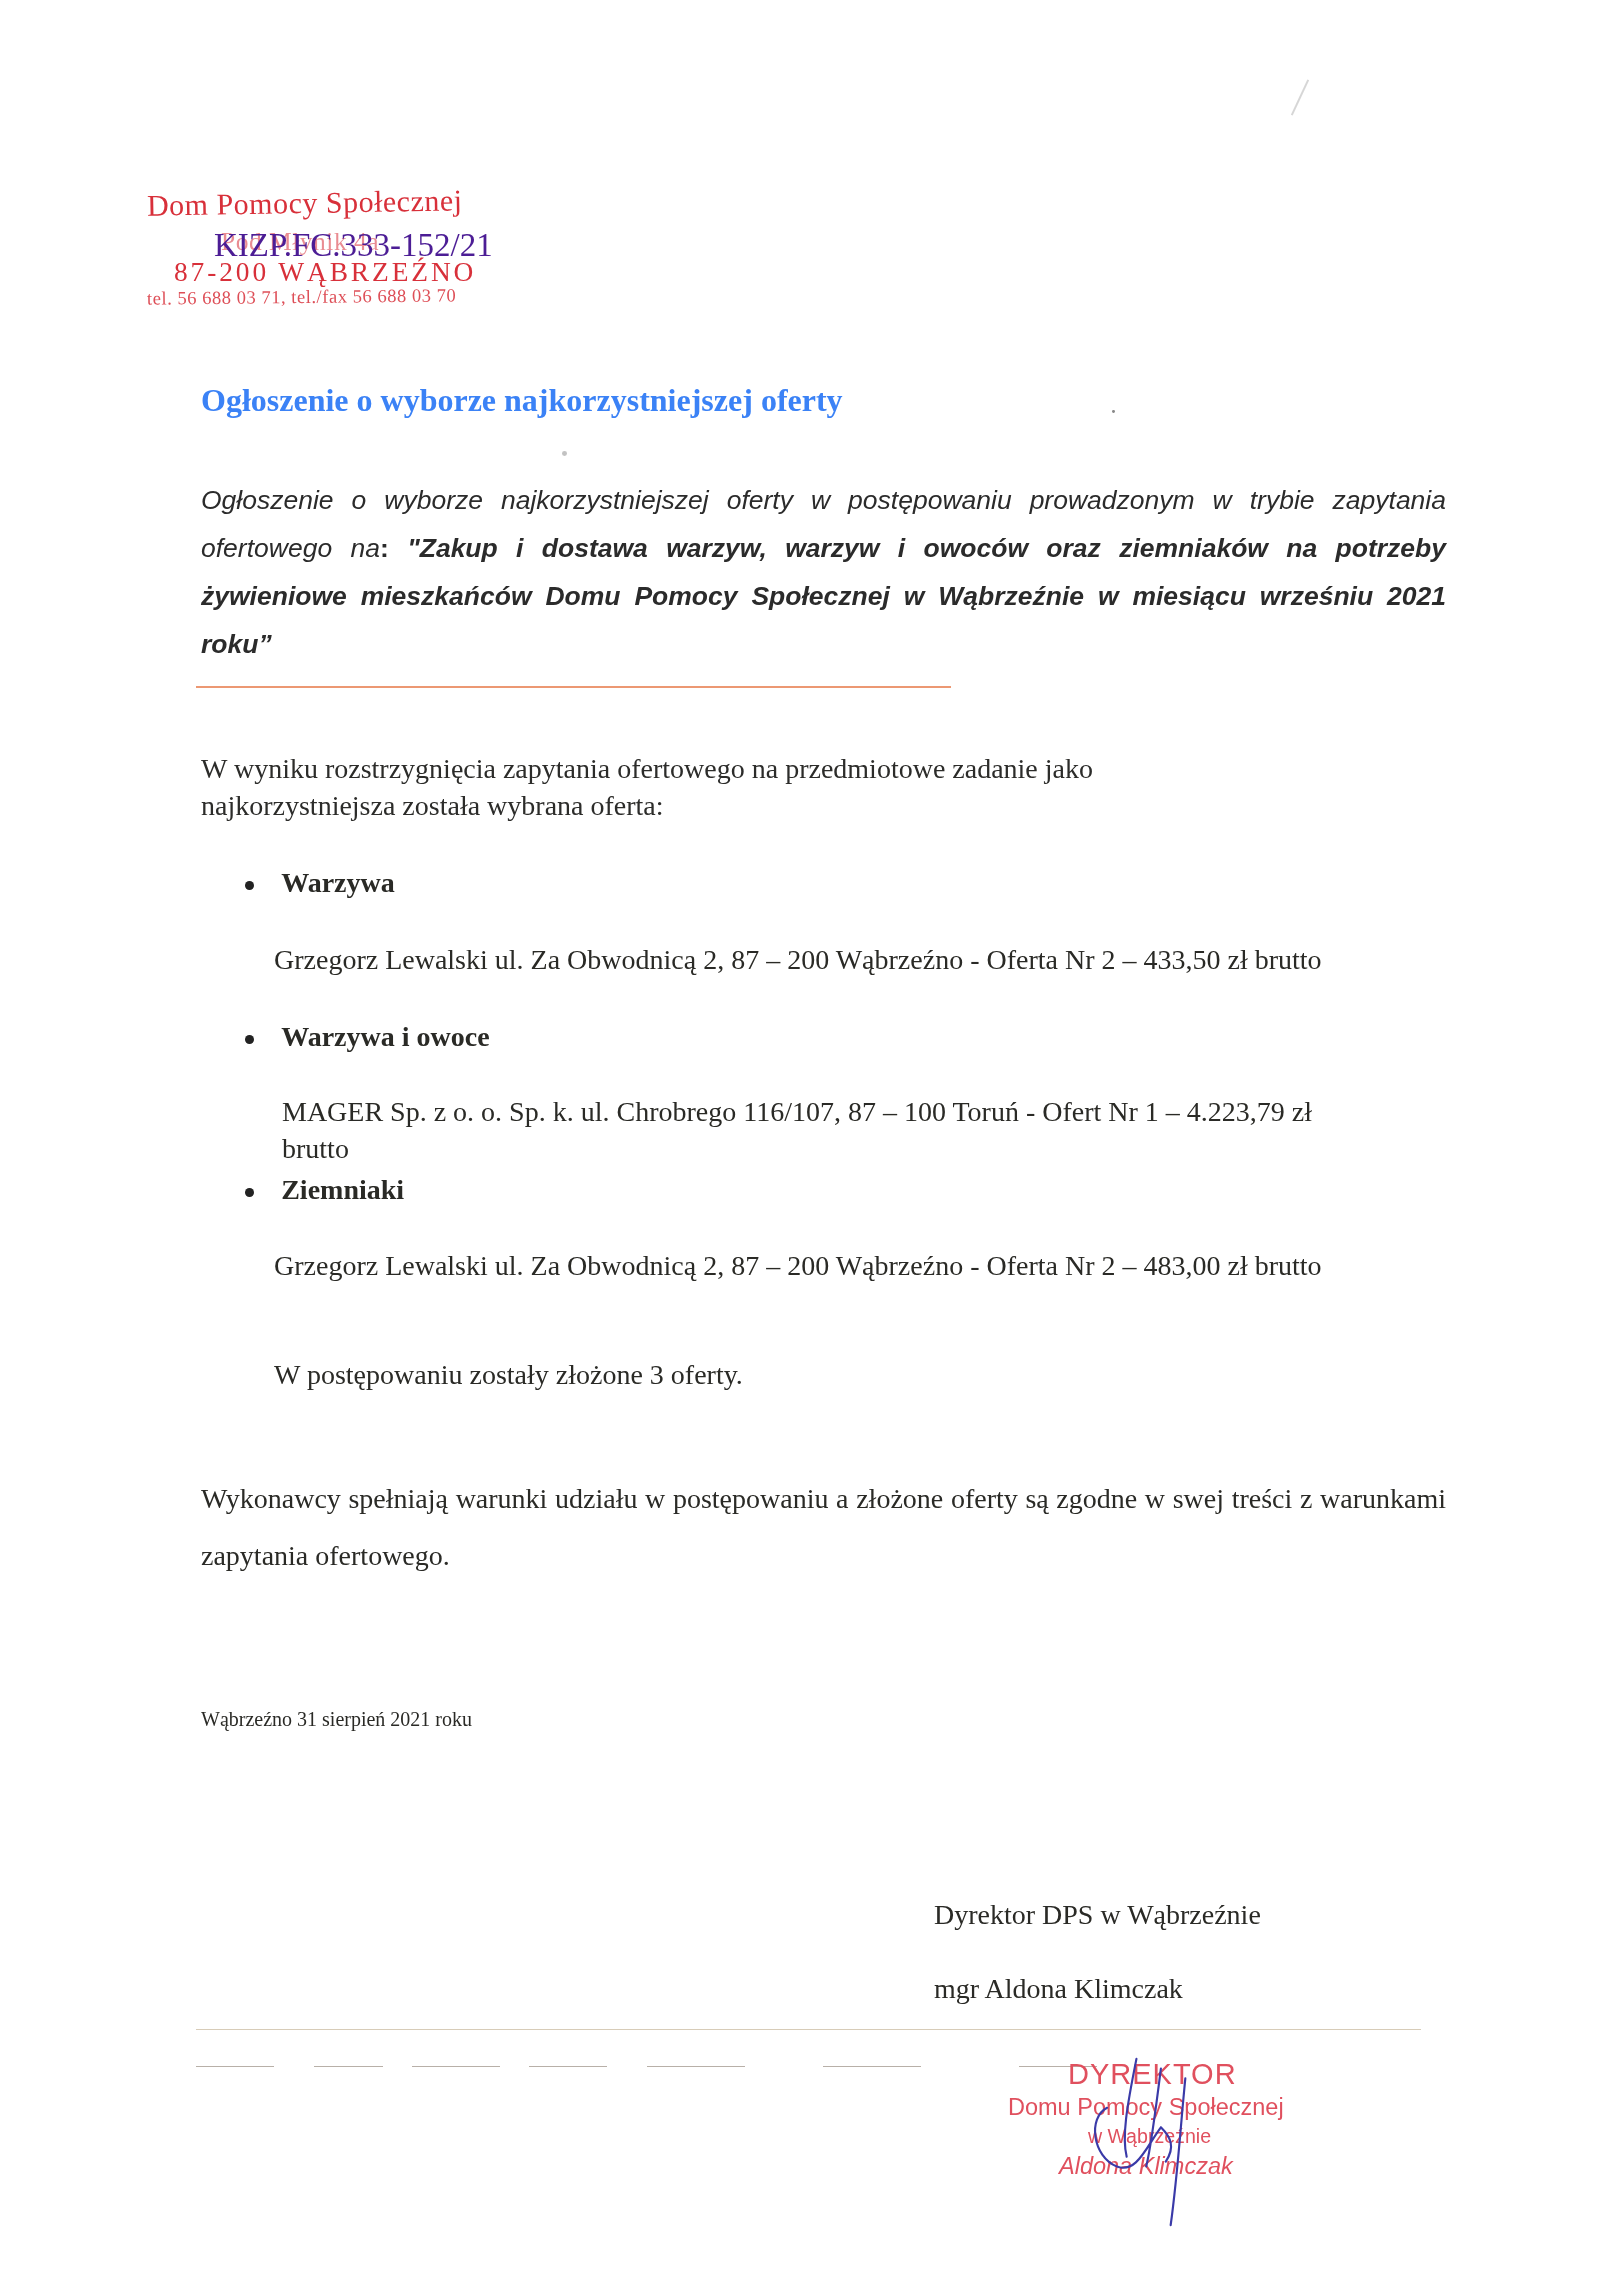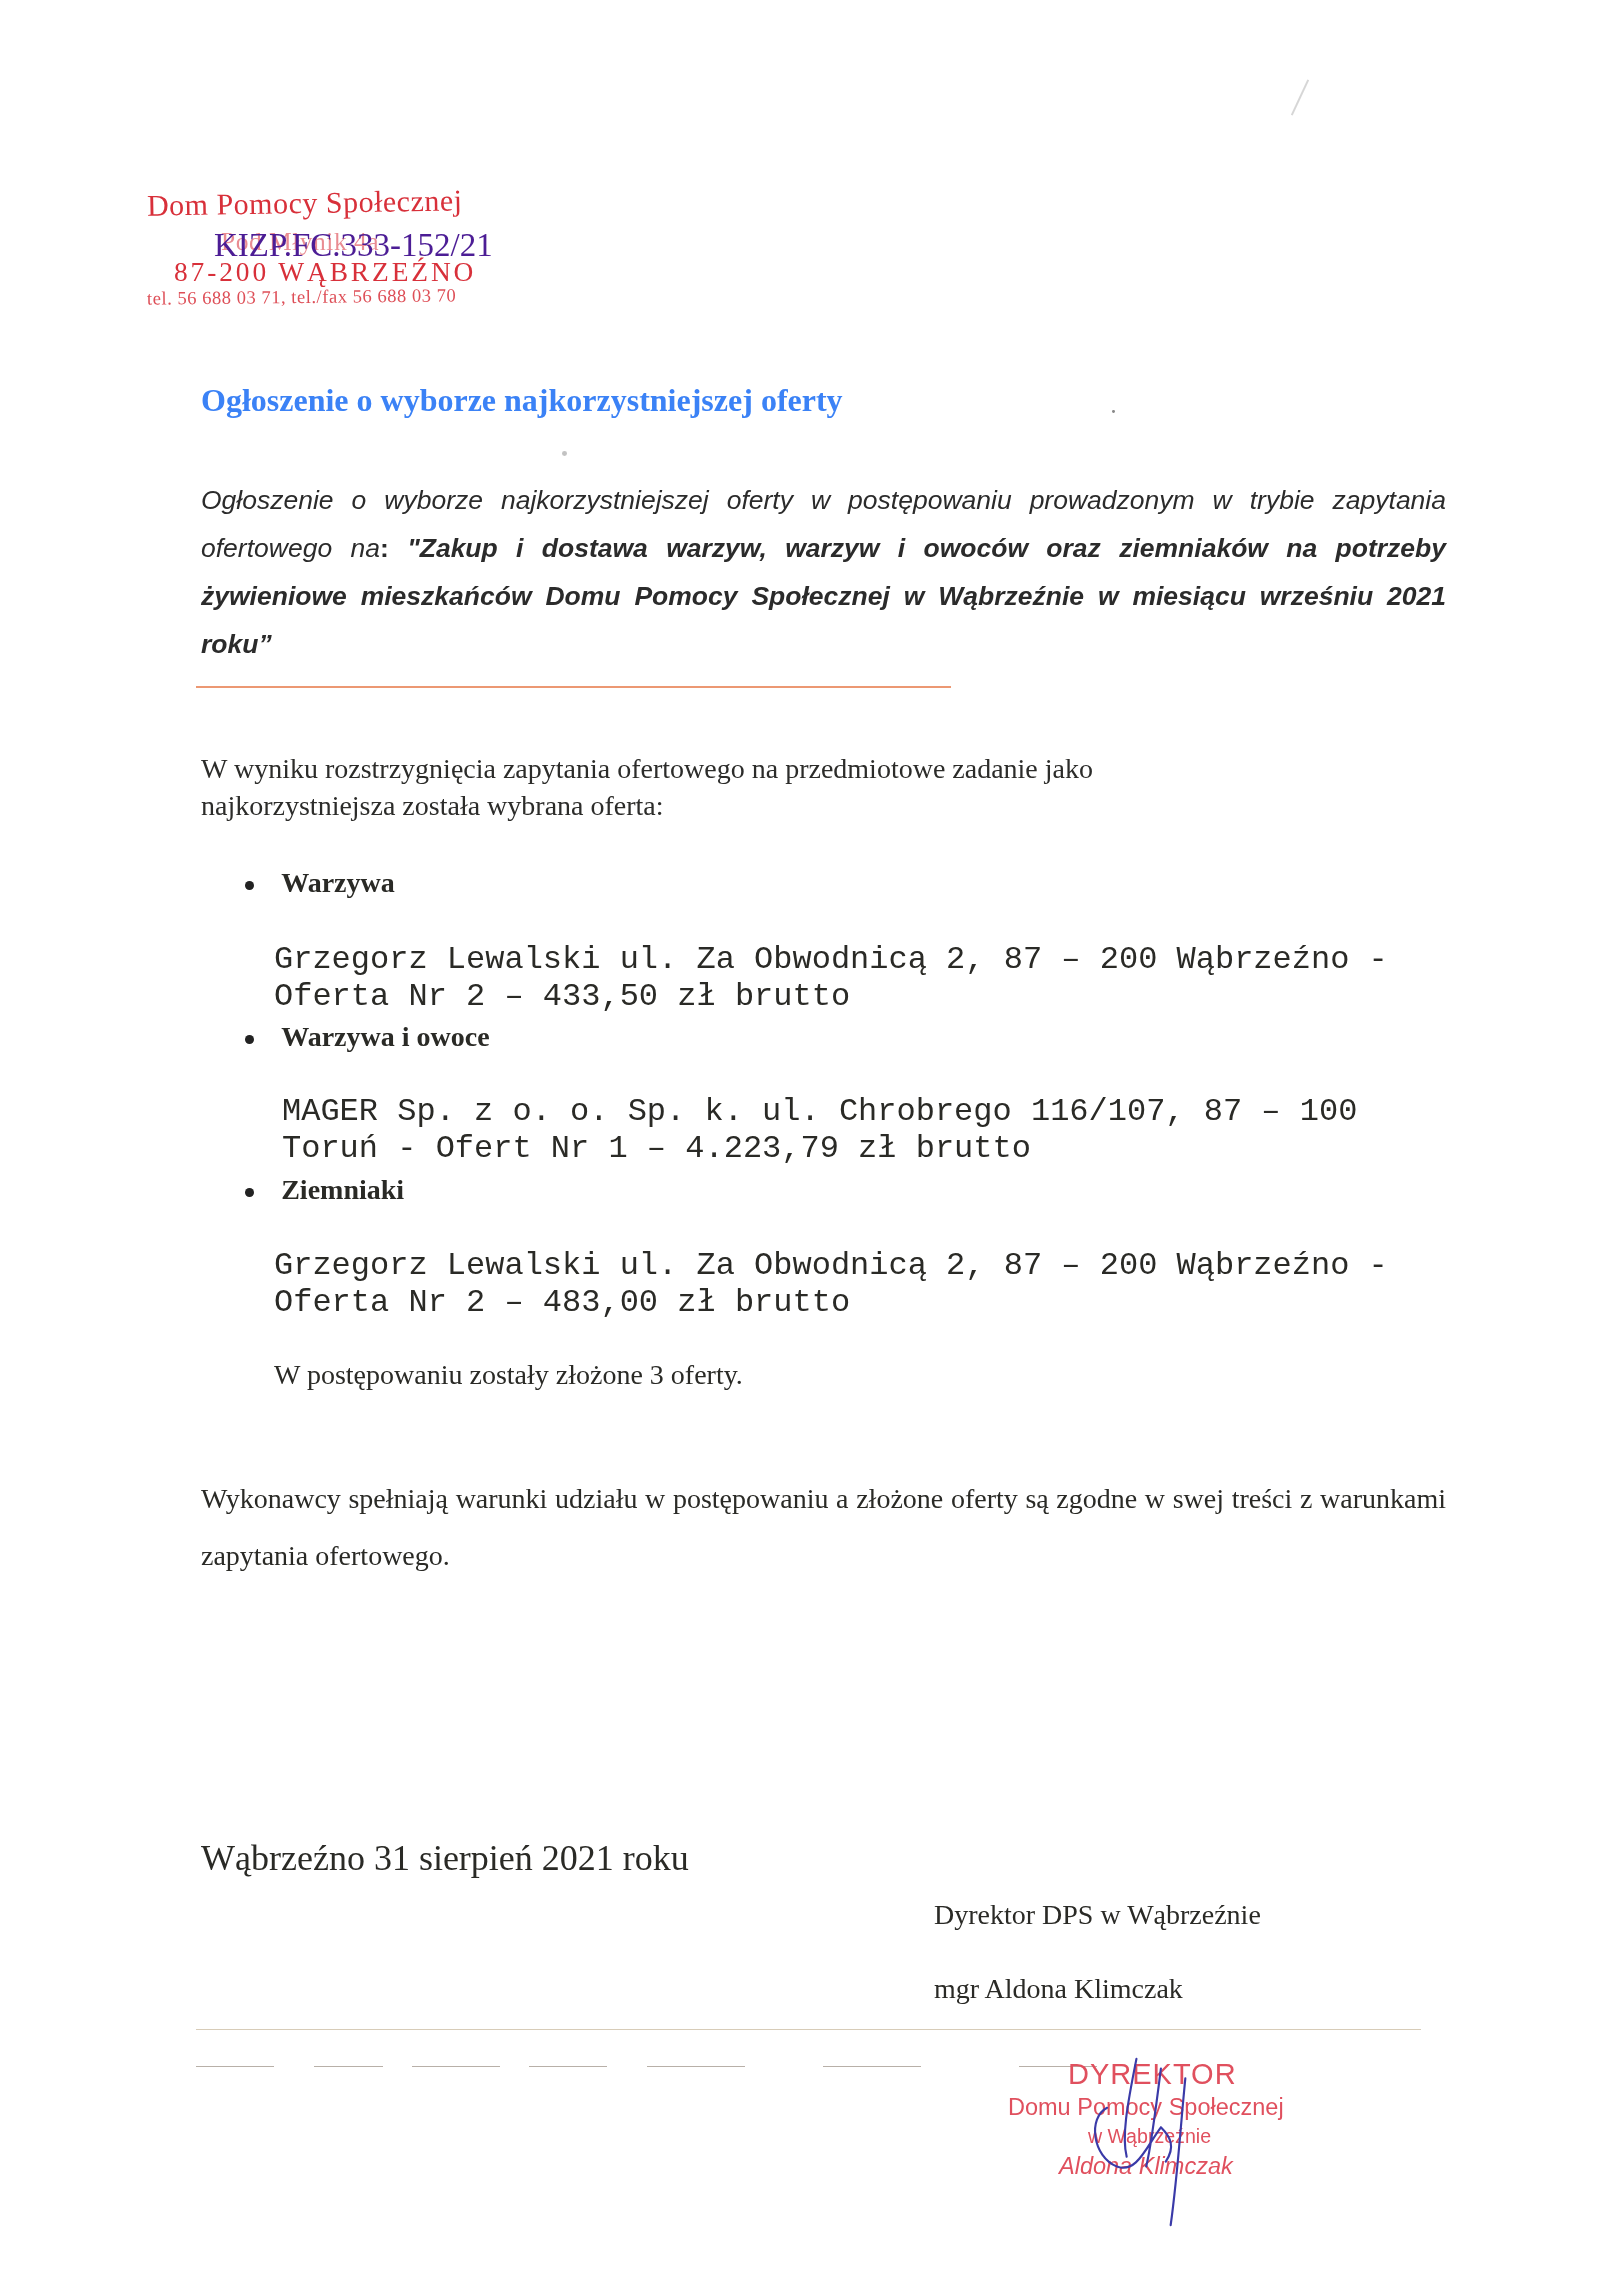--- a/index.html
+++ b/index.html
@@ -27,28 +27,28 @@
   .divider-orange { left: 196px; top: 686px; width: 755px; height: 2px; background: #e9865a; opacity: 0.85; }
 
   
   .para { left: 201px; font-size: 28px; line-height: 37px; color: #2c2c2a; }
   .p1 { top: 750px; width: 1078px; }
   .bullet { left: 245px; font-size: 28px; font-weight: bold; }
   .bullet .dot { display: inline-block; width: 8.8px; height: 8.8px; border-radius: 50%; background: #222; margin-right: 27.4px; vertical-align: middle; }
   .b1 { top: 867px; }
   .b2 { top: 1021px; }
   .b3 { top: 1174px; }
-  .offer { left: 274px; width: 1176px; font-size: 32px; line-height: 37px; font-family: Liberation Mono, monospace; }
+  .offer { left: 274px; width: 1176px; font-size: 28px; line-height: 37px; }
   .o1 { top: 941px; }
   .o2 { top: 1093px; left: 282px; width: 1098px; }
   .o3 { top: 1247px; }
   .count-text { left: 274px; top: 1359px; font-size: 28px; }
   .final-para { left: 201px; top: 1470px; width: 1245px; font-size: 28px; line-height: 57px; text-align: justify; }
 
-  .date-place { left: 201px; top: 1837px; font-size: 36px; }
+  .date-place { left: 201px; top: 1708px; font-size: 20px; }
   .signer-title { left: 934px; top: 1899px; font-size: 28px; }
   .signer-name { left: 934px; top: 1973px; font-size: 28px; }
 
   .line-faint { height: 1px; background: #d8ccb8; }
   .lf1 { left: 196px; top: 2029px; width: 1225px; }
   .lf-seg { top: 2066px; height: 1px; background: #b8b0a8; }
 
   
   .stamp2 { color: #e0505e; font-family: "Liberation Sans", sans-serif; }
   .s2-l1 { left: 1068px; top: 2058px; font-size: 29px; letter-spacing: 1px; }

